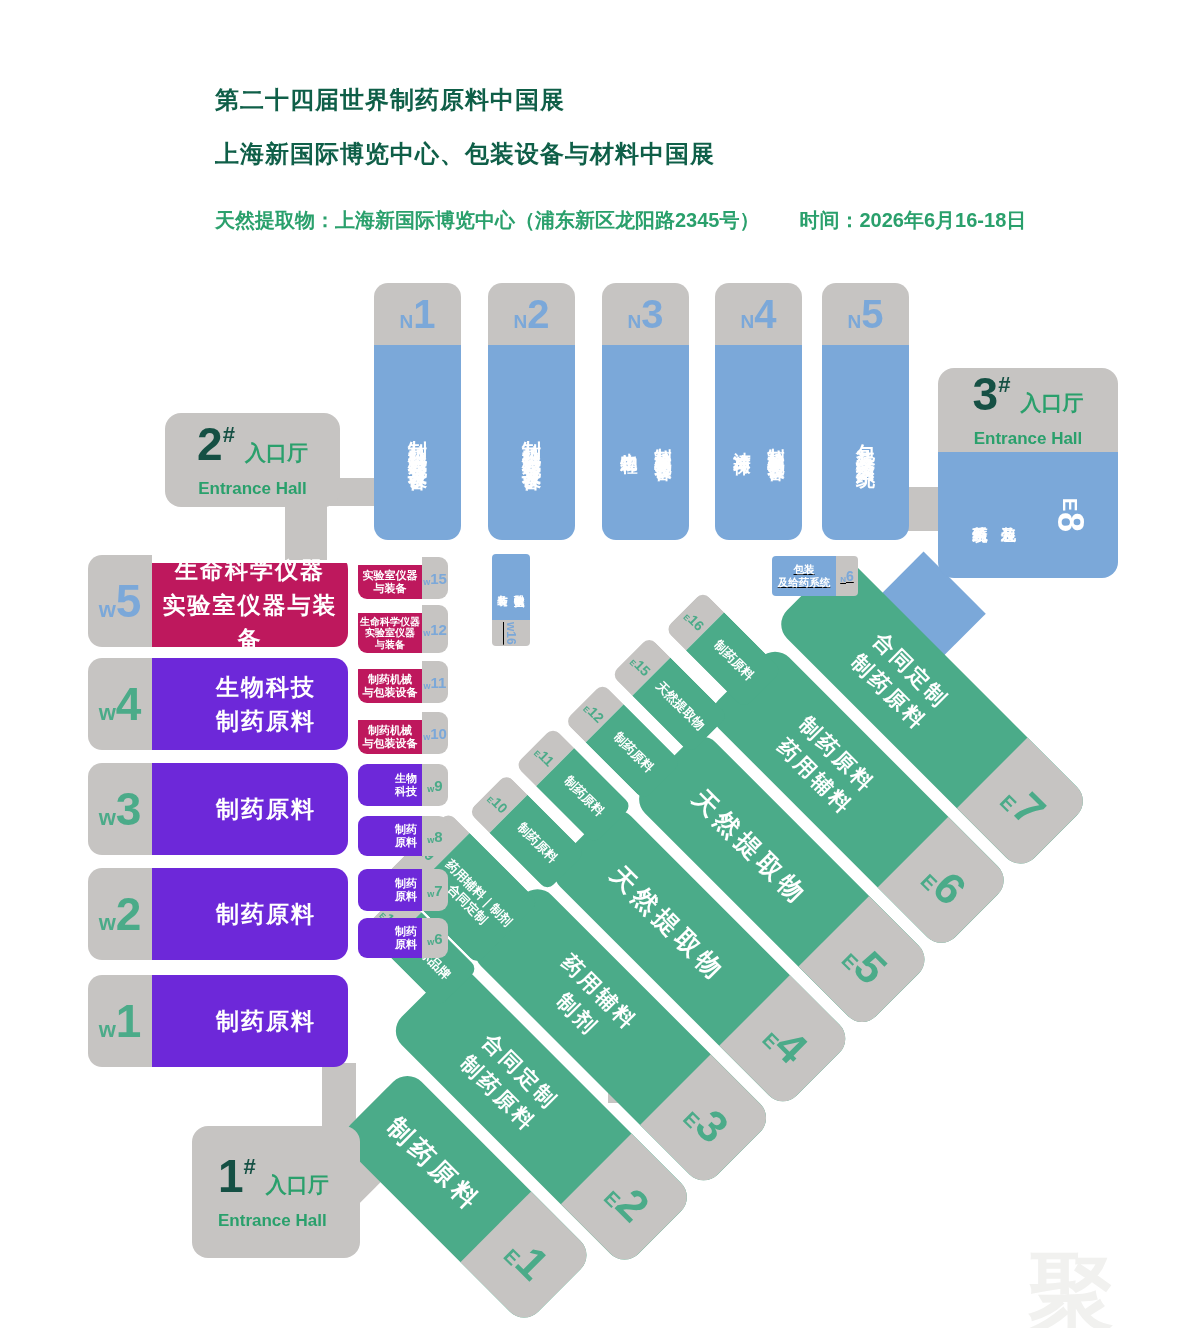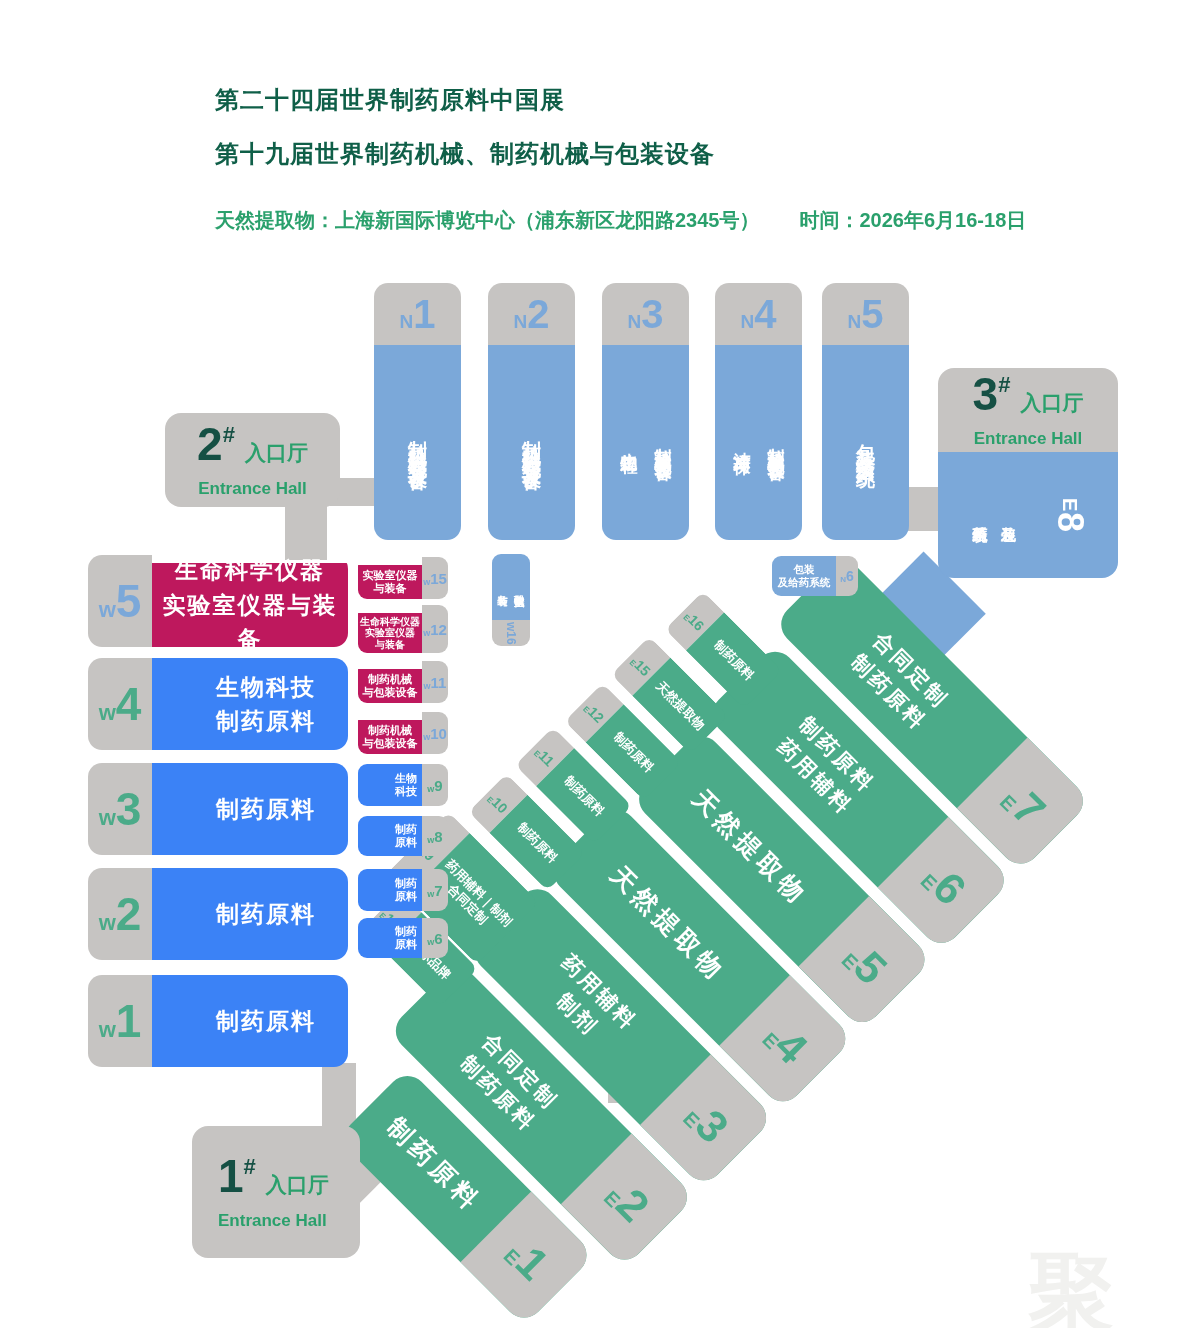--- a/index.html
+++ b/index.html
@@ -21,30 +21,30 @@
   .hall-n .cap{height:62px;background:#c6c4c2;display:flex;align-items:baseline;justify-content:center;}
   .hall-n .cap .l{font-size:19px;font-weight:800;color:#7ba8d9;}
   .hall-n .cap .n{font-size:40px;font-weight:800;color:#7ba8d9;line-height:62px;}
   .hall-n .body{flex:1;background:#7ba8d9;color:#fff;display:flex;align-items:center;justify-content:center;writing-mode:vertical-rl;font-size:19px;font-weight:700;letter-spacing:4px;white-space:pre-line;line-height:2.0;text-align:center;}
   
   .hall-w{position:absolute;left:88px;width:260px;height:92px;border-radius:14px;overflow:hidden;display:flex;z-index:3;}
   .hall-w .cap{width:64px;background:#c6c4c2;display:flex;align-items:baseline;justify-content:center;}
   .hall-w .cap .l{font-size:22px;font-weight:800;align-self:center;margin-top:18px;}
   .hall-w .cap .n{font-size:46px;font-weight:800;line-height:92px;}
   .hall-w .body{flex:1;color:#fff;display:flex;align-items:center;justify-content:center;font-size:23px;font-weight:700;letter-spacing:2px;white-space:pre-line;text-align:center;line-height:1.5;}
-  .green-bg{background:#3b82f6;padding-left:32px;} .blue-bg{background:#be185d;margin-top:8px;}
+  .green-bg{background:#6d28d9;padding-left:32px;} .blue-bg{background:#be185d;margin-top:8px;}
   .green-tx{color:#4bab89;} .blue-tx{color:#7ba8d9;}
   
   .wbox{position:absolute;left:358px;width:90px;border-radius:9px;overflow:hidden;display:flex;z-index:3;}
   .wbox .body{flex:1;color:#fff;display:flex;align-items:center;justify-content:center;font-size:11px;font-weight:700;white-space:pre-line;text-align:center;line-height:1.15;}
   .wbox .cap{width:26px;background:#c6c4c2;display:flex;align-items:baseline;justify-content:center;}
   .wbox .cap .l{font-size:9px;font-weight:800;align-self:center;margin-top:8px;}
   .wbox .cap .n{font-size:15px;font-weight:800;align-self:center;}
   
-  .vbox{position:absolute;border-radius:9px;overflow:hidden;display:flex;z-index:3;}
+  .vbox{position:absolute;border-radius:4px;overflow:hidden;display:flex;z-index:3;text-decoration:underline;}
   #w16{left:492px;top:554px;width:38px;height:92px;flex-direction:column;}
   #w16 .body{flex:1;background:#7ba8d9;color:#fff;display:flex;align-items:center;justify-content:center;writing-mode:vertical-rl;font-size:10.5px;font-weight:700;white-space:pre-line;line-height:1.6;text-align:center;}
   #w16 .cap{height:26px;background:#c6c4c2;display:flex;align-items:center;justify-content:center;writing-mode:vertical-rl;font-size:12px;font-weight:800;color:#7ba8d9;}
   #n6{left:772px;top:556px;width:86px;height:40px;}
   #n6 .body{flex:1;background:#7ba8d9;color:#fff;display:flex;align-items:center;justify-content:center;font-size:10.5px;font-weight:700;white-space:pre-line;text-align:center;line-height:1.2;}
   #n6 .cap{width:22px;background:#c6c4c2;display:flex;align-items:baseline;justify-content:center;}
   #n6 .cap .l{font-size:8px;font-weight:800;color:#7ba8d9;align-self:center;margin-top:6px;}
   #n6 .cap .n{font-size:14px;font-weight:800;color:#7ba8d9;align-self:center;}
   
   .entrance{position:absolute;background:#c6c4c2;display:flex;flex-direction:column;justify-content:center;z-index:4;}
@@ -77,21 +77,21 @@
   .ebox .body{flex:1;background:#4bab89;color:#fff;display:flex;align-items:center;justify-content:center;font-size:12.5px;font-weight:700;white-space:pre-line;text-align:center;line-height:1.3;}
   #tail-e8{position:absolute;left:640px;top:-58px;width:88px;height:62px;background:#7ba8d9;}
   #arm-1{position:absolute;left:640px;top:700px;width:62px;height:145px;background:#c6c4c2;}
   
   #wm{position:absolute;left:1028px;top:1236px;font-size:86px;font-weight:800;color:#f1f1ef;letter-spacing:4px;z-index:5;}
 </style>
 </head>
 <body>
 
 <div class="title" id="title1">第二十四届世界制药原料中国展</div>
-<div class="title" id="title2">第十九届世界制药机械、制药机械与包装设备</div>
+<div class="title" id="title2">上海新国际博览中心、包装设备与材料中国展</div>
 <div class="infoline">
   <span>天然提取物：上海新国际博览中心（浦东新区龙阳路2345号）</span><span class="sep"></span><span>时间：2026年6月16-18日</span>
 </div>
 
 <div class="corr" style="left:285px;top:500px;width:42px;height:60px;"></div>
 <div class="corr" style="left:330px;top:478px;width:52px;height:28px;"></div>
 <div class="corr" style="left:902px;top:487px;width:44px;height:44px;"></div>
 <div class="corr" style="left:322px;top:1063px;width:34px;height:70px;"></div>
 <div class="corr" style="left:608px;top:1065px;width:108px;height:38px;"></div>
 

